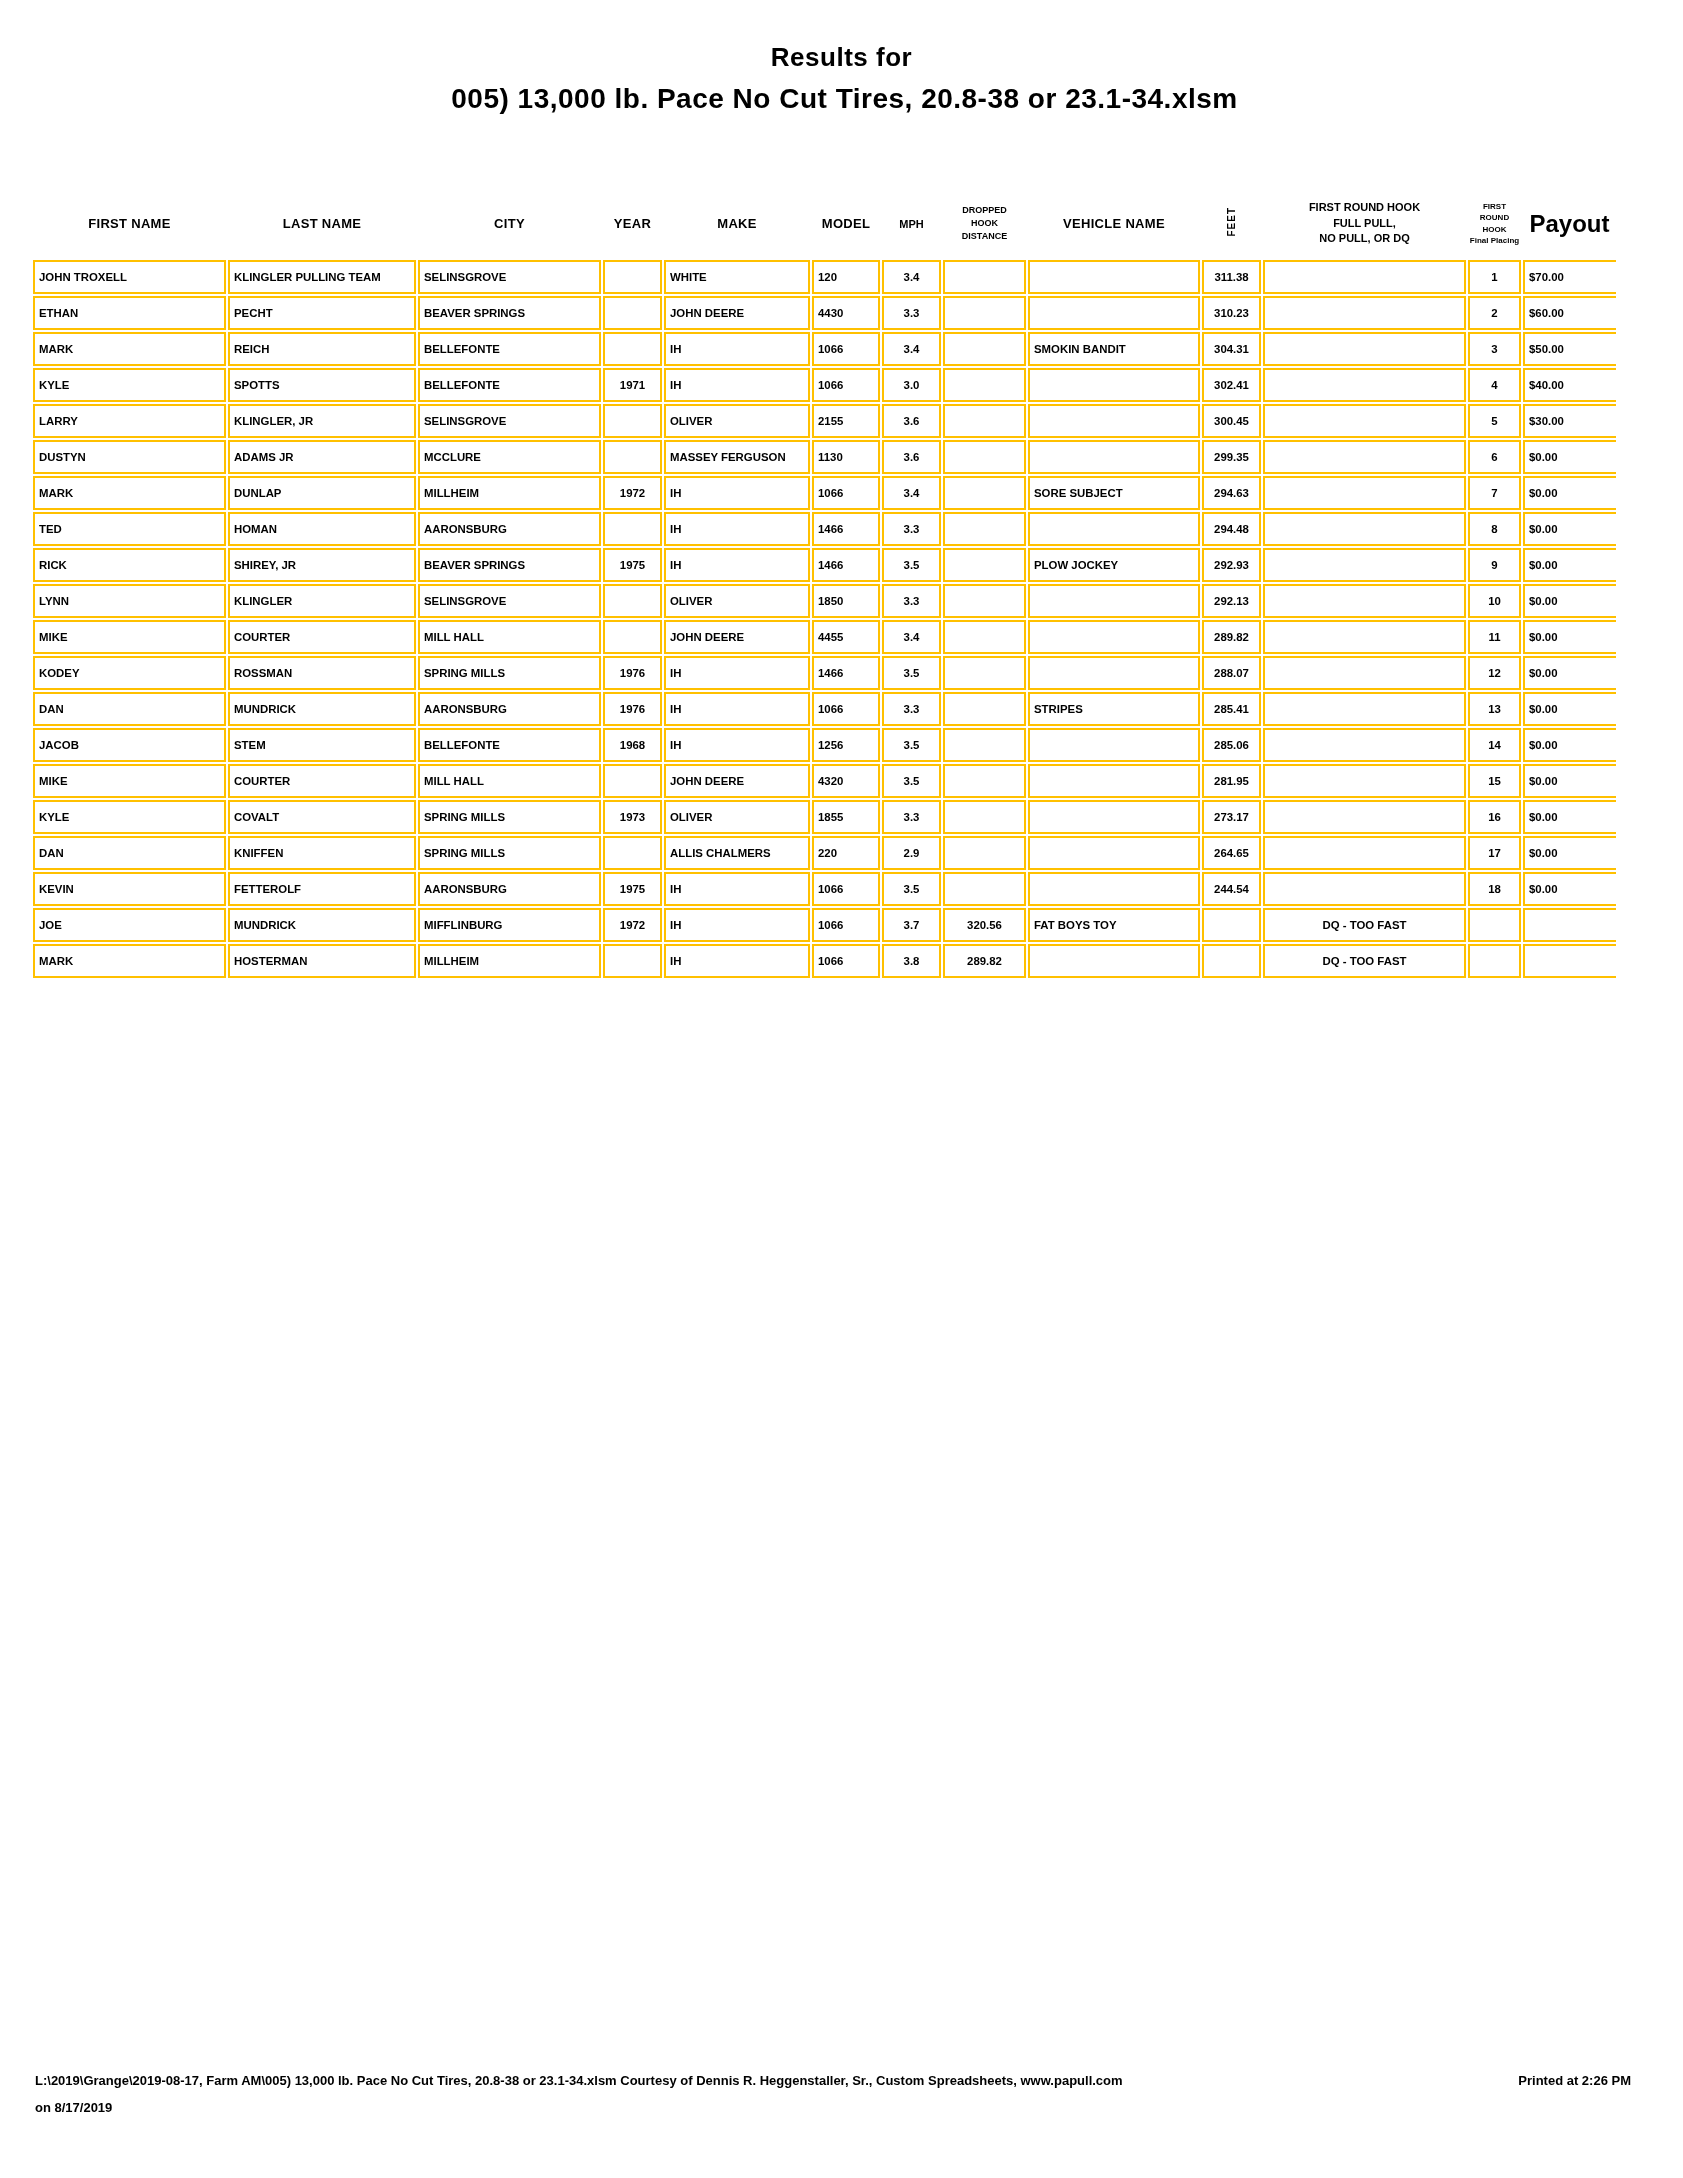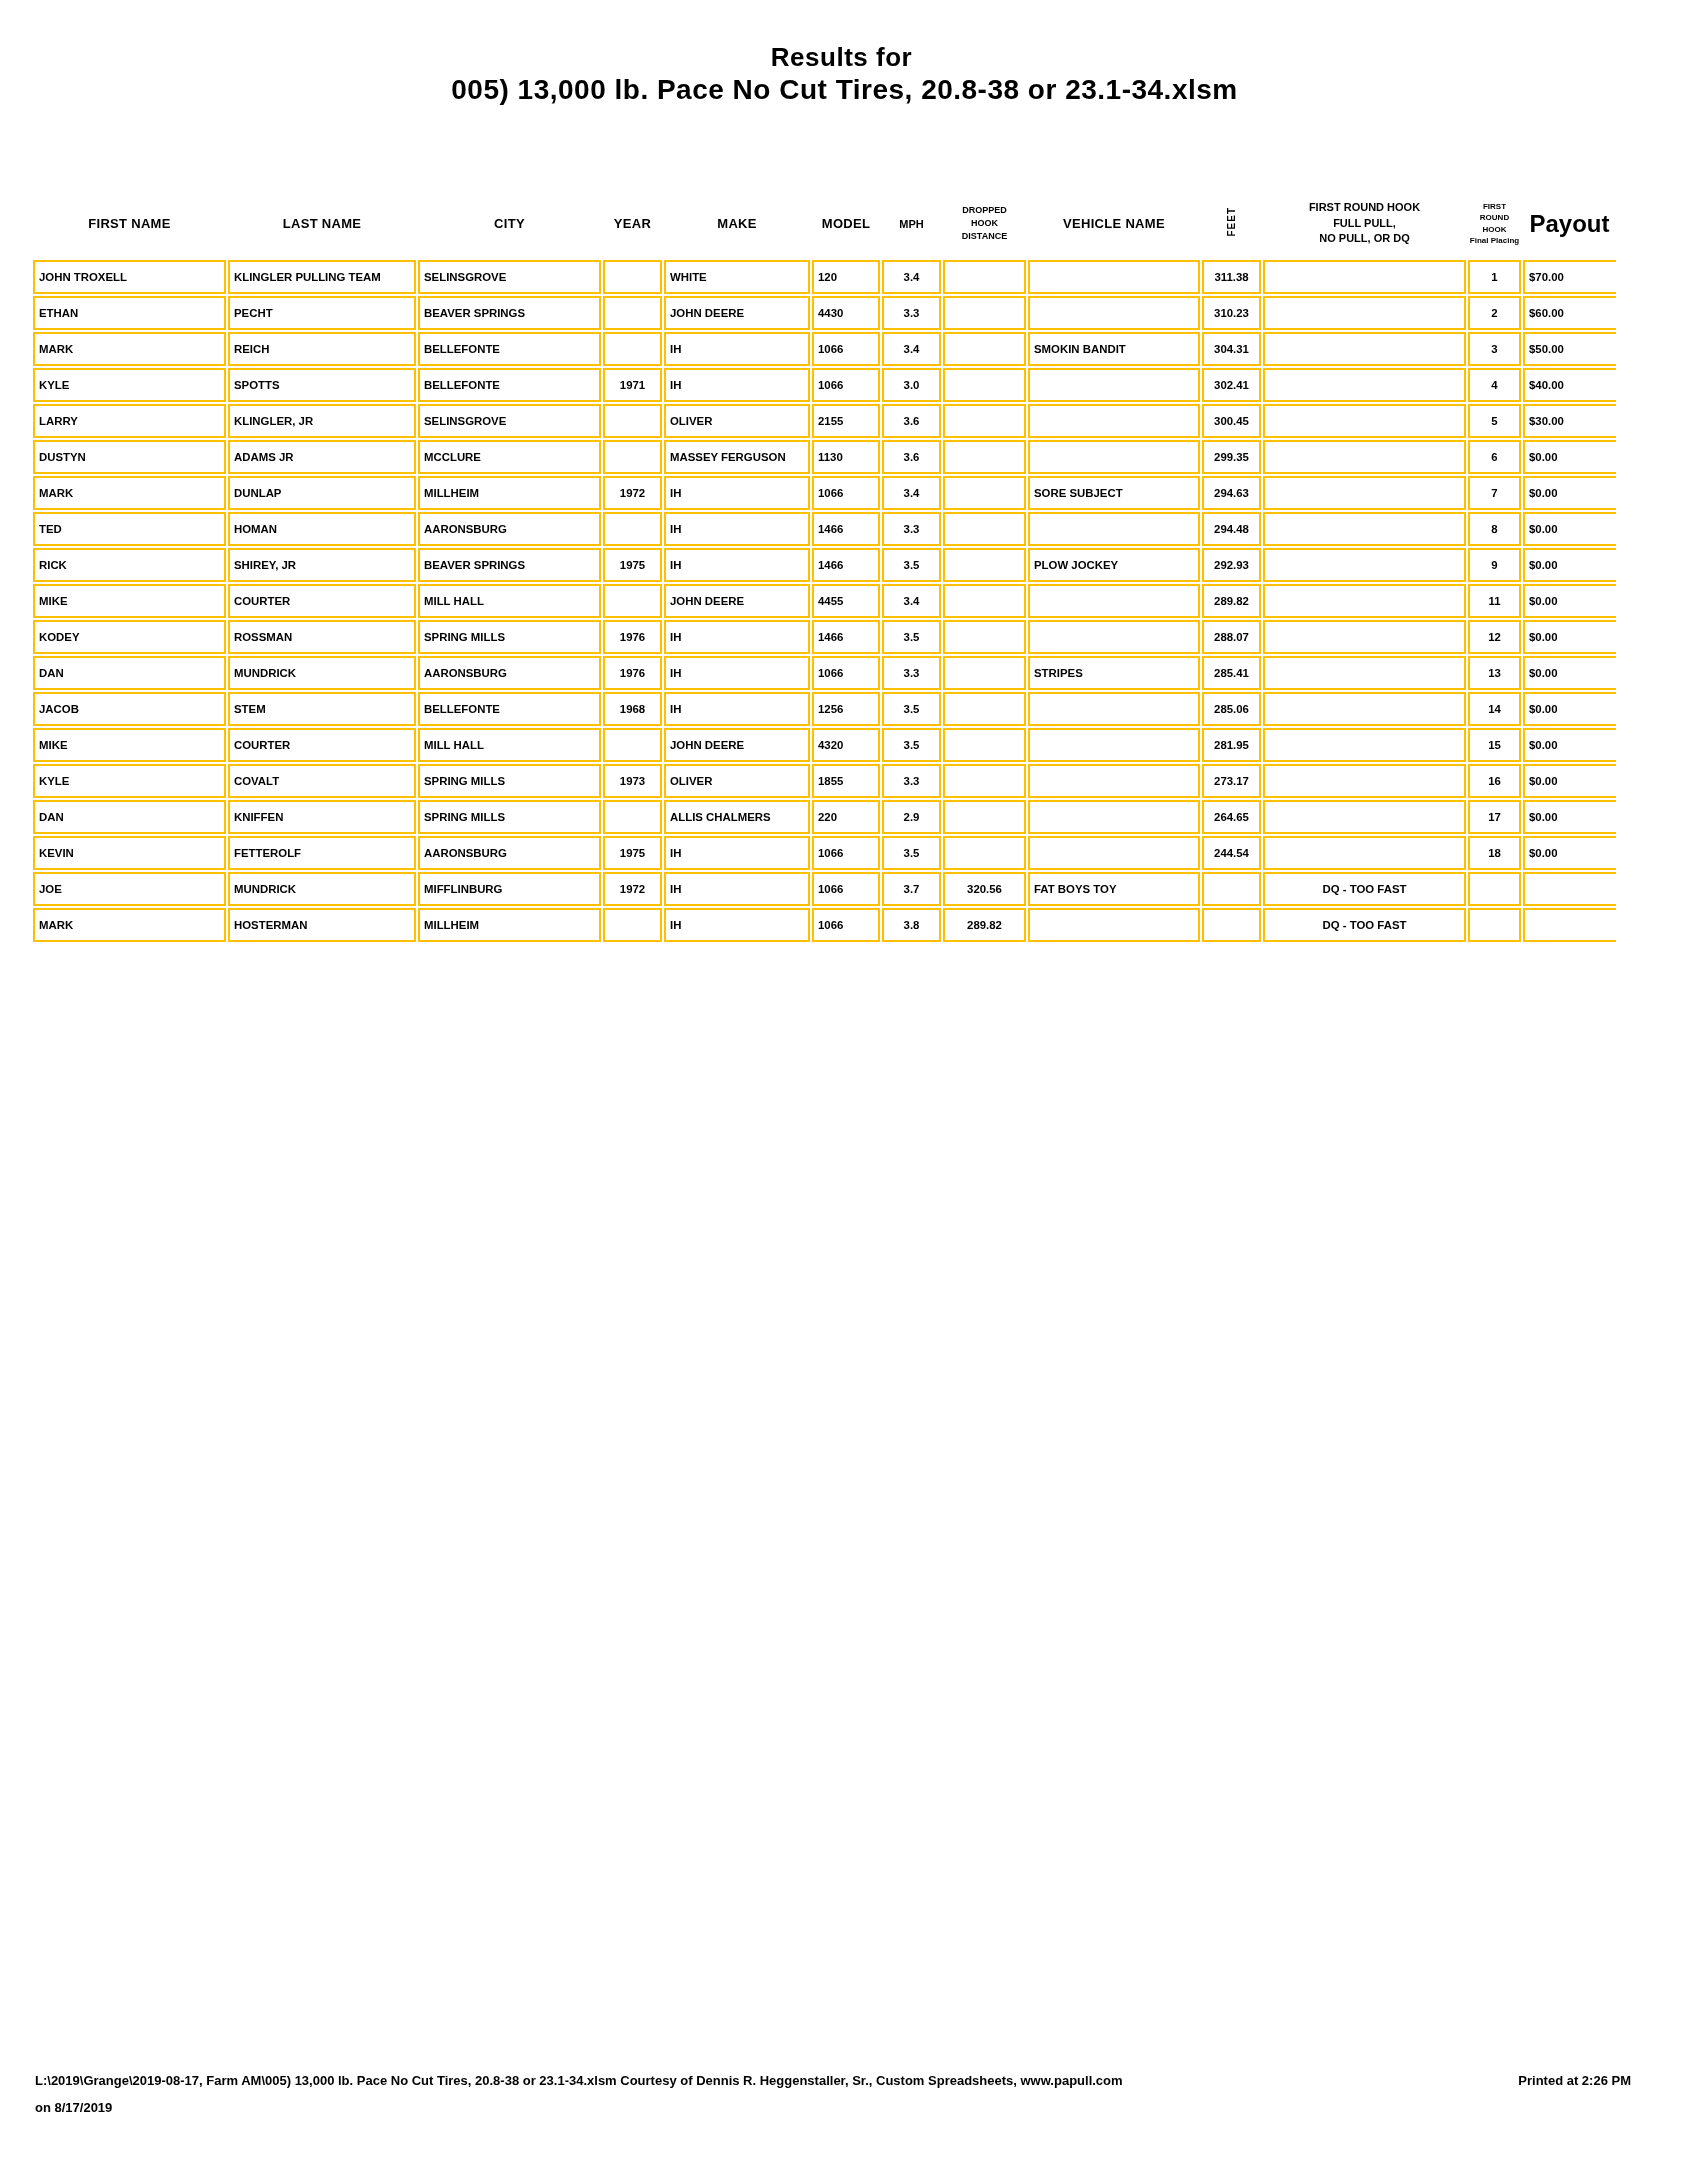--- a/index.html
+++ b/index.html
@@ -3,21 +3,21 @@
 <meta charset="utf-8">
 <style>
   :root { --border: #FFC000; }
   * { margin:0; padding:0; }
   body { background:#ffffff; }
   .page {
     position:relative; width:1683px; height:2178px; background:#ffffff;
     font-family:"Liberation Sans", sans-serif; color:#000; overflow:hidden;
   }
   .title-block { position:absolute; top:42px; left:0; width:1683px; text-align:center; font-weight:bold; }
-  .title-l1 { font-size:26px; margin-bottom:1px; letter-spacing:0.5px; }
+  .title-l1 { font-size:26px; margin-bottom:10px; letter-spacing:0.5px; }
   .title-l2 { font-size:28px; letter-spacing:0.5px;margin-left:6px; }
 
   table.results {
     position:absolute; left:31px; top:187px;
     border-collapse:separate; border-spacing:2px; table-layout:fixed;
   }
   td, th { box-sizing:border-box; }
   thead th {
     border:none; background:transparent; font-weight:bold; text-align:center;
     vertical-align:middle; height:69px; padding:0; overflow:visible;
@@ -225,20 +225,35 @@
           <td class="al">1466</td>
           <td class="ac">3.5</td>
           <td class="ac"></td>
           <td class="al">PLOW JOCKEY</td>
           <td class="ac">292.93</td>
           <td class="ac"></td>
           <td class="ac">9</td>
           <td class="ar">$0.00</td>
         </tr>
         <tr>
+          <td class="al">LYNN</td>
+          <td class="al">KLINGLER</td>
+          <td class="al">SELINSGROVE</td>
+          <td class="ac"></td>
+          <td class="al">OLIVER</td>
+          <td class="al">1850</td>
+          <td class="ac">3.3</td>
+          <td class="ac"></td>
+          <td class="al"></td>
+          <td class="ac">292.13</td>
+          <td class="ac"></td>
+          <td class="ac">10</td>
+          <td class="ar">$0.00</td>
+        </tr>
+        <tr>
           <td class="al">MIKE</td>
           <td class="al">COURTER</td>
           <td class="al">MILL HALL</td>
           <td class="ac"></td>
           <td class="al">JOHN DEERE</td>
           <td class="al">4455</td>
           <td class="ac">3.4</td>
           <td class="ac"></td>
           <td class="al"></td>
           <td class="ac">289.82</td>

